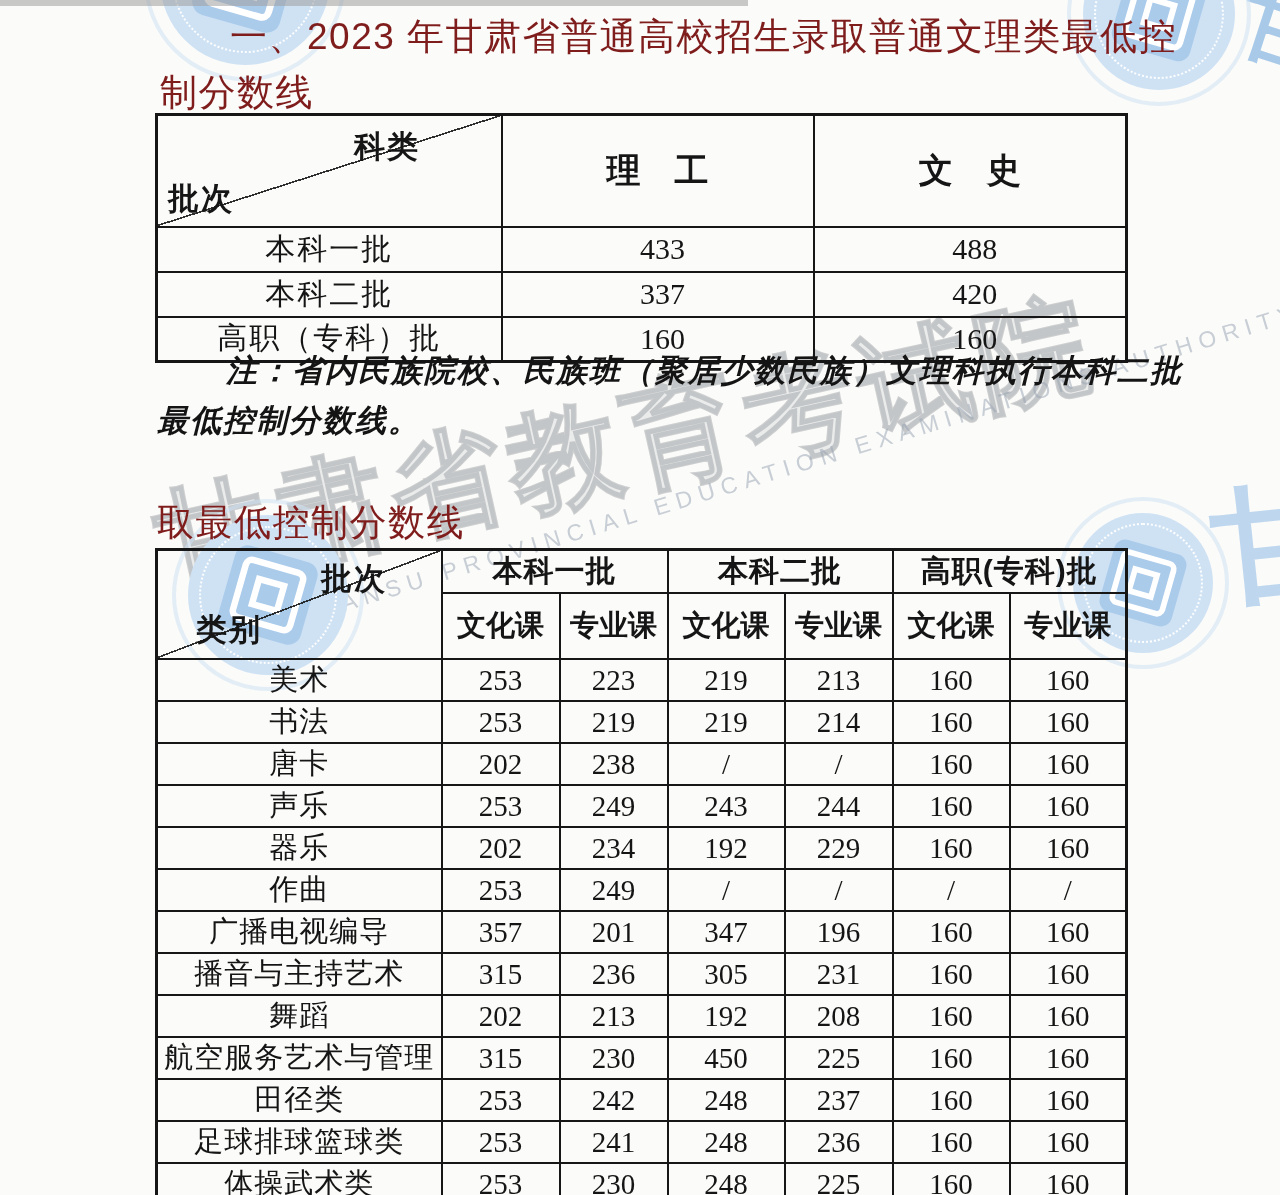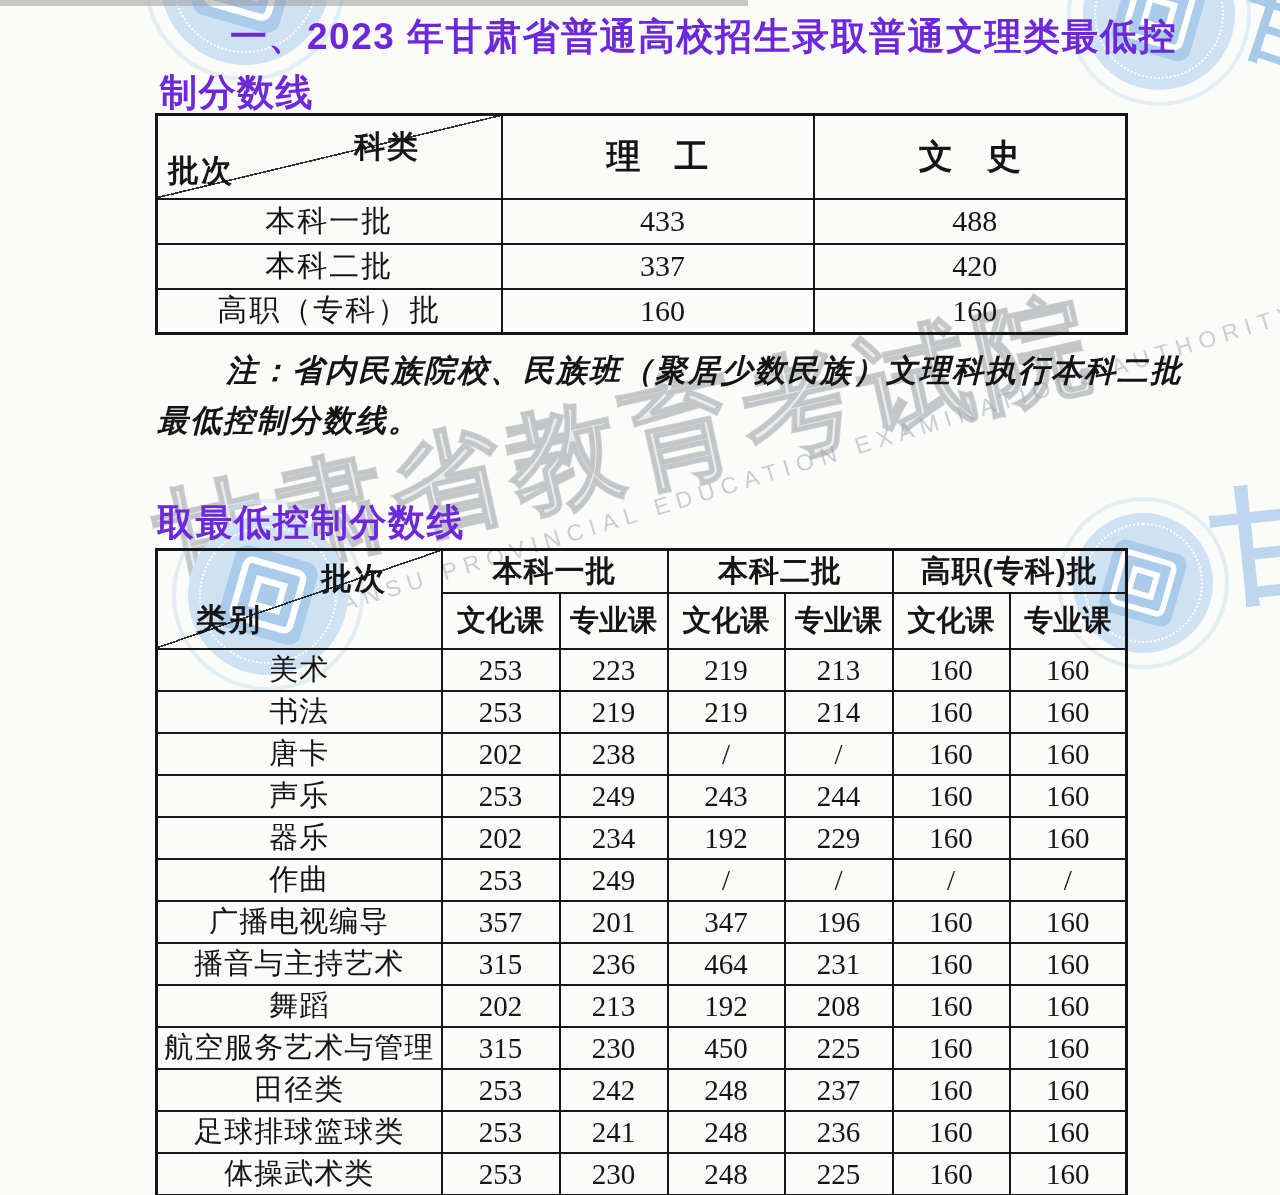--- a/index.html
+++ b/index.html
@@ -59,21 +59,21 @@
   .seal-tr { left:1083px; top:-62px; width:152px; height:152px; }
   .seal-ml { left:188px; top:515px; width:160px; height:160px; }
   .seal-mr { left:1073px; top:513px; width:140px; height:140px; }
 
   
   .content { position:absolute; inset:0; z-index:2; }
 
   .doc-title {
     position:absolute; white-space:nowrap;
     font-family:"Liberation Sans","DejaVu Sans",sans-serif;
-    font-weight:700; font-size:37px; letter-spacing:1.5px; color:#6d28d9;text-align:right;
+    font-weight:400; font-size:37px; letter-spacing:1.5px; color:#7f1d1d;text-align:right;
   }
   #t1l1 { left:230px; top:12px; }
   #t1l2 { left:160px; top:68px; }
   #t2l1 { left:230px; top:441px; }
   #t2l2 { left:157px; top:498px; }
 
   .doc-note {
     position:absolute; white-space:nowrap;
     font-family:"Liberation Serif","DejaVu Serif",serif;
     font-weight:700; font-style:italic; font-size:31px;
@@ -86,30 +86,30 @@
   table.tbl {
     position:absolute; border-collapse:collapse; table-layout:fixed;
     background:transparent; border:3px solid #161616; color:#151515;
   }
   .tbl th, .tbl td {
     border:2px solid #161616; padding:0; text-align:center;
     vertical-align:middle; overflow:hidden;
   }
 
   .t1 { left:155px; top:113px; width:970px; }
-  .t1 thead tr { height:84px; }
+  .t1 thead tr { height:112px; }
   .t1 tbody tr { height:45px; }
   .t1 .colh { font-family:"Liberation Serif","DejaVu Serif",serif;
     font-weight:700; font-size:34px; }
   .t1 .rlab { font-size:30px; letter-spacing:2px; }
   .t1 .num  { font-size:30px;padding-left:10px; }
 
   .t2 { left:155px; top:548px; width:970px; }
   .t2 tr.grow { height:41px; }
-  .t2 tr.srow { height:56px; }
+  .t2 tr.srow { height:66px; }
   .t2 tbody tr { height:40px; }
   .t2 .grp { font-family:"Liberation Sans","DejaVu Sans",sans-serif;
     font-weight:700; font-size:30px; letter-spacing:1px; }
   .t2 .sub { font-family:"Liberation Sans","DejaVu Sans",sans-serif;
     font-weight:700; font-size:29px; }
   .t2 .rlab { font-size:29px; letter-spacing:1px; }
   .t2 .num  { font-size:29px; }
 
   
   th.corner { position:relative; }
@@ -305,21 +305,21 @@
           <td class="num">201</td>
           <td class="num">347</td>
           <td class="num">196</td>
           <td class="num">160</td>
           <td class="num">160</td>
         </tr>
         <tr>
           <td class="rlab">播音与主持艺术</td>
           <td class="num">315</td>
           <td class="num">236</td>
-          <td class="num">464</td>
+          <td class="num">305</td>
           <td class="num">231</td>
           <td class="num">160</td>
           <td class="num">160</td>
         </tr>
         <tr>
           <td class="rlab">舞蹈</td>
           <td class="num">202</td>
           <td class="num">213</td>
           <td class="num">192</td>
           <td class="num">208</td>

